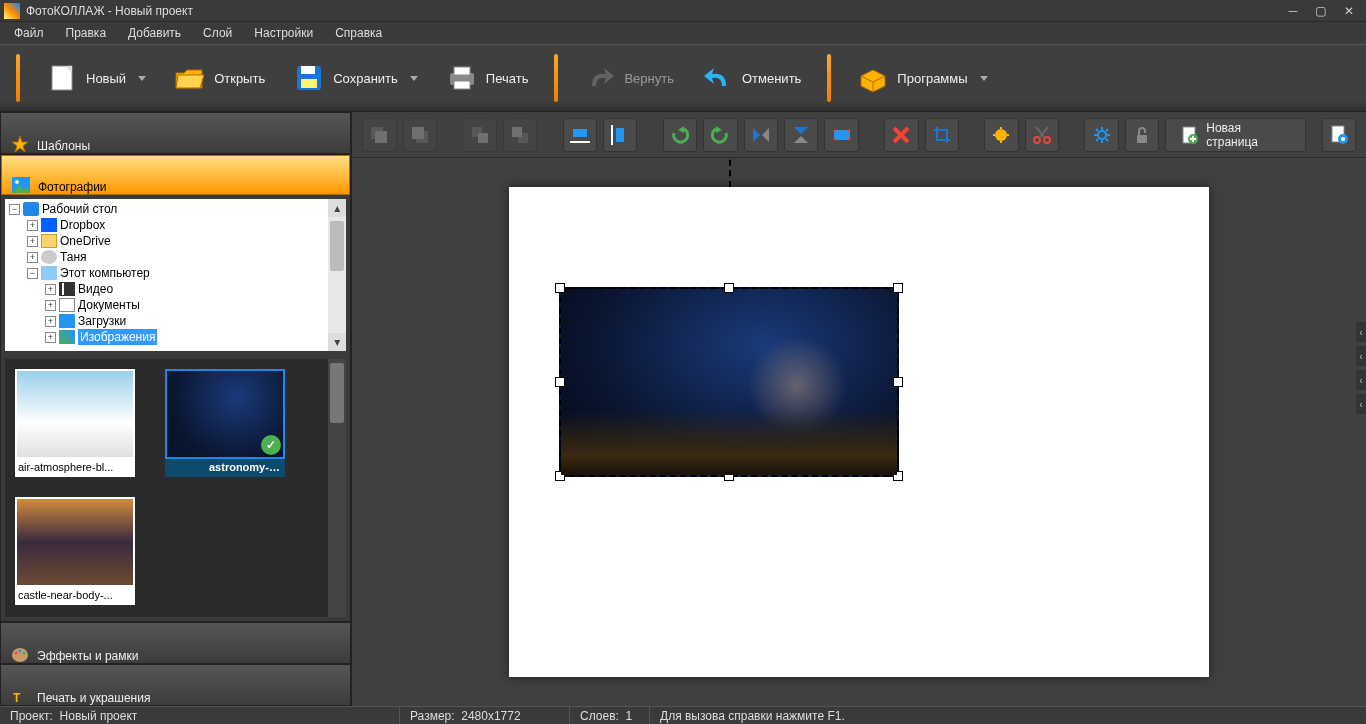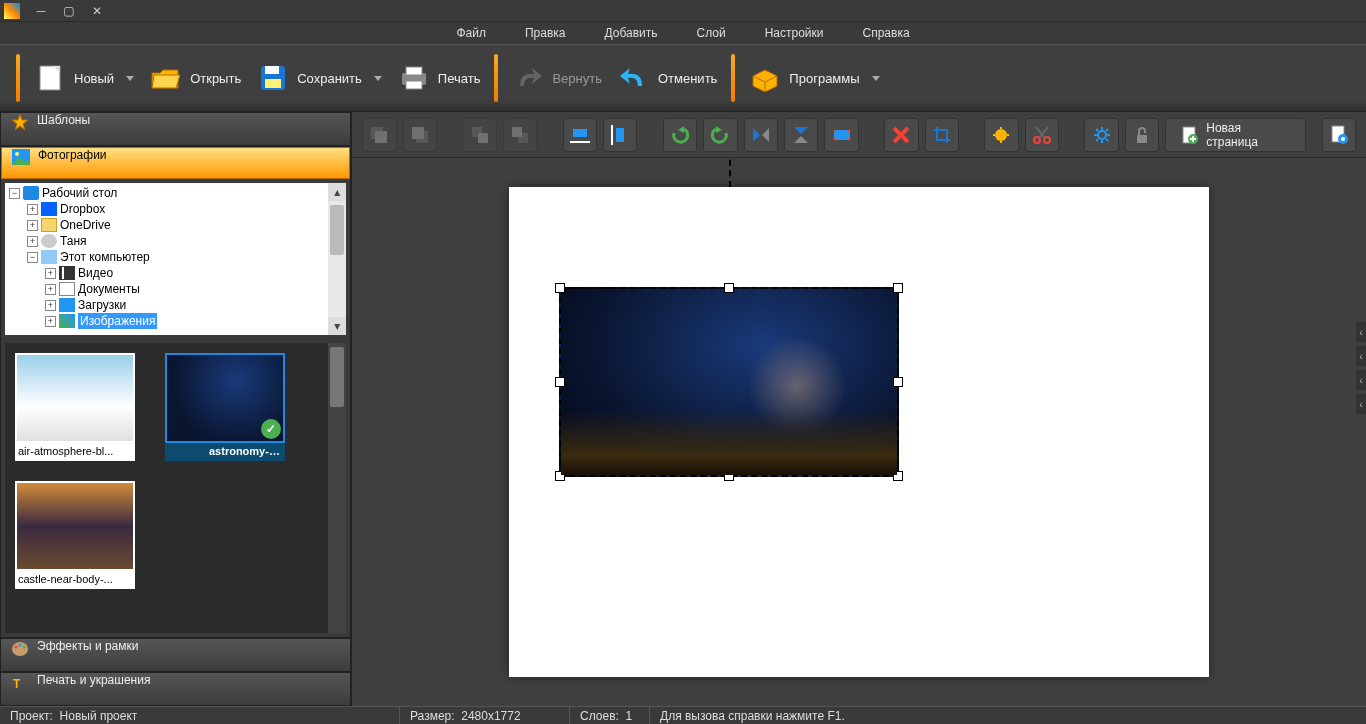--- a/index.html
+++ b/index.html
@@ -5,40 +5,40 @@
 * { margin: 0; padding: 0; box-sizing: border-box; font-family: "Segoe UI", Tahoma, sans-serif; font-size: 12px; user-select: none; }
 body { background: #3a3a3a; width: 1366px; height: 724px; overflow: hidden; color: #fff; display: flex; flex-direction: column; }
 
 
 .titlebar { height: 22px; background: #3a3a3a; display: flex; align-items: center; padding: 0 4px; border-bottom: 1px solid #2a2a2a; }
 .titlebar .app-icon { width: 16px; height: 16px; background: linear-gradient(45deg,#ff6,#f80,#08f); margin-right: 6px; }
 .titlebar .title { color: #ddd; font-size: 12px; flex: 1; }
 .titlebar .win-btn { width: 26px; height: 18px; display: flex; align-items: center; justify-content: center; color: #ccc; cursor: pointer; margin-left: 2px; }
 
 
-.menubar { height: 22px; background: #3a3a3a; display: flex; align-items: center; padding: 0 4px; gap: 19px; justify-content: center; }
+.menubar { height: 22px; background: #3a3a3a; display: flex; align-items: center; padding: 0 4px; gap: 2px; }
 .menubar .menu-item { padding: 3px 10px; color: #ddd; cursor: pointer; }
 
 
-.main-toolbar { height: 68px; background: #3f3f3f; border-top: 1px solid #555; border-bottom: 1px solid #222; display: flex; align-items: center; padding: 0 10px; gap: 0; position: relative; }
+.main-toolbar { height: 68px; background: #3f3f3f; border-top: 1px solid #555; border-bottom: 1px solid #222; display: flex; align-items: center; padding: 0 10px; gap: 12px; position: relative; }
 .main-toolbar::after { content: ""; position: absolute; left: 0; right: 0; bottom: 0; height: 10px; background: linear-gradient(to bottom,rgba(0,0,0,0) 0%,rgba(0,0,0,0.25) 100%); pointer-events: none; }
 .tb-sep { width: 4px; height: 48px; background: linear-gradient(to bottom,#f9a825 0%,#f57c00 100%); border-radius: 2px; margin: 0 6px; }
 .tb-btn { display: flex; align-items: center; gap: 8px; padding: 4px 8px; cursor: pointer; border-radius: 3px; }
 .tb-btn .ico { width: 32px; height: 32px; display: flex; align-items: center; justify-content: center; }
 .tb-btn .lbl { color: #eee; font-size: 13px; }
 .tb-btn .caret { width: 0; height: 0; border-left: 4px solid transparent; border-right: 4px solid transparent; border-top: 5px solid #aaa; margin-left: 4px; }
 .tb-btn.disabled { opacity: 0.5; cursor: default; }
 
 
 .body { flex: 1; display: flex; min-height: 0; }
 
 
 .left { width: 360px; background: #3a3a3a; border-right: 1px solid #222; display: flex; flex-direction: column; }
 .accordion-item { border: 1px solid #222; margin: 0; }
-.acc-header { height: 32px; display: flex; align-items: flex-start; gap: 8px; padding: 0 10px; background: linear-gradient(to bottom,#565656 0%,#3c3c3c 100%); cursor: pointer; color: #eee; }
+.acc-header { height: 40px; display: flex; align-items: flex-end; gap: 8px; padding: 0 10px; background: linear-gradient(to bottom,#565656 0%,#3c3c3c 100%); cursor: pointer; color: #eee; }
 .acc-header.active { background: linear-gradient(to bottom,#ffe082 0%,#ff9800 100%); color: #000; border: 1px solid #b36b00; }
 .acc-header .acc-ico { width: 18px; height: 18px; display: flex; align-items: center; justify-content: center; }
 .acc-body { flex: 1; display: flex; flex-direction: column; min-height: 0; }
 
 
 .tree-wrap { background: #fff; color: #000; margin: 4px; height: 152px; display: flex; }
 .tree { flex: 1; padding: 2px; overflow: hidden; font-size: 12px; line-height: 16px; }
 .tree-row { display: flex; align-items: center; gap: 3px; height: 16px; white-space: nowrap; }
 .tree-toggle { width: 11px; height: 11px; border: 1px solid #888; display: inline-flex; align-items: center; justify-content: center; font-size: 9px; line-height: 1; color: #333; background: #fff; cursor: pointer; }
 .tree-ico { width: 16px; height: 14px; display: inline-block; }
@@ -94,20 +94,21 @@
 
 
 .statusbar { height: 18px; background: #3a3a3a; border-top: 1px solid #555; display: flex; align-items: center; color: #ddd; font-size: 11px; }
 .statusbar .cell { padding: 0 10px; border-right: 1px solid #555; height: 100%; display: flex; align-items: center; }
 </style>
 </head>
 <body>
 
 <div class="titlebar">
   <div class="app-icon"></div>
+  <div class="title">ФотоКОЛЛАЖ - Новый проект</div>
   <div class="win-btn">─</div>
   <div class="win-btn">▢</div>
   <div class="win-btn">✕</div>
 </div>
 
 <div class="menubar">
   <div class="menu-item">Файл</div>
   <div class="menu-item">Правка</div>
   <div class="menu-item">Добавить</div>
   <div class="menu-item">Слой</div>

